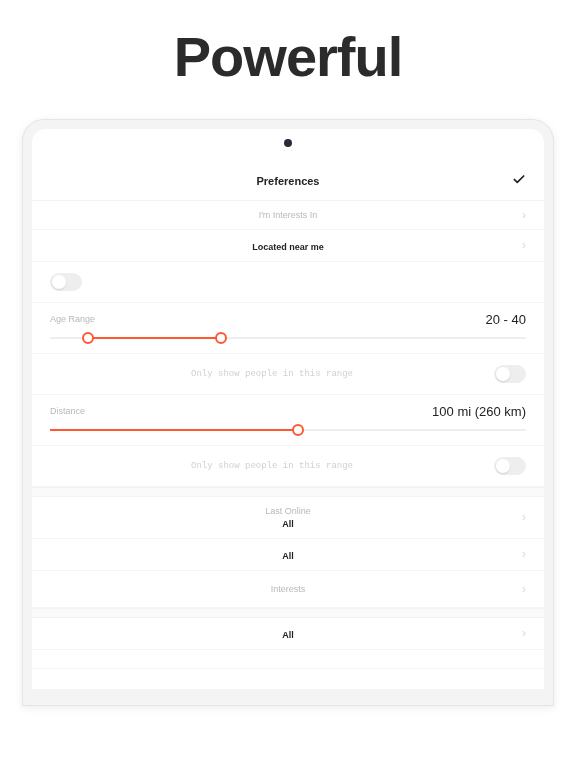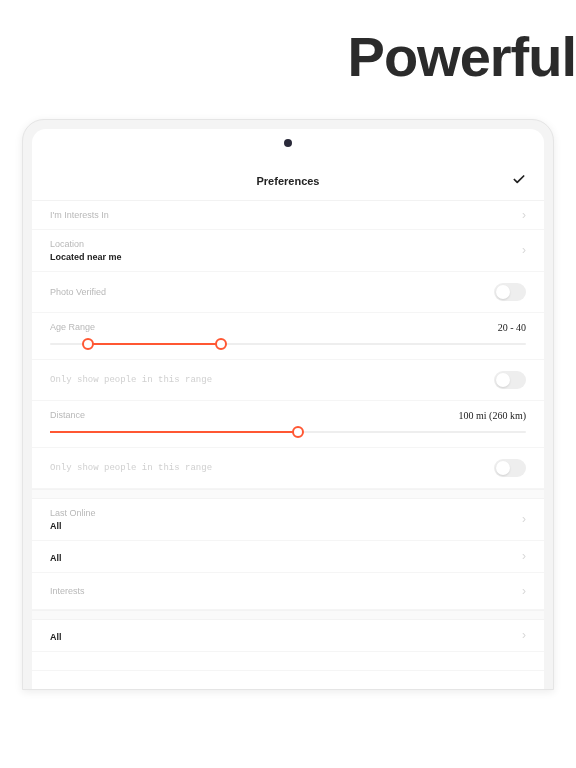--- a/index.html
+++ b/index.html
@@ -4,38 +4,39 @@
   <style>
     * { margin: 0; padding: 0; box-sizing: border-box; }
     body {
       width: 576px;
       height: 768px;
       background: #ffffff;
       font-family: -apple-system, BlinkMacSystemFont, 'Segoe UI', Arial, sans-serif;
       overflow: hidden;
     }
     .marketing-heading {
-      text-align: right;
+      text-align: center;
       padding: 28px 0 20px;
     }
     .marketing-heading h1 {
       font-size: 56px;
       font-weight: 700;
       color: #2b2b2b;
       line-height: 1.05;
       letter-spacing: -1px;
     }
     .device-frame {
       width: 532px;
       margin: 12px auto 0;
       background: #f4f4f4;
       border-radius: 22px 22px 0 0;
-      padding: 9px 9px 0 9px;
+      padding: 9px 9px 16px 9px;
       box-shadow: 0 2px 8px rgba(0,0,0,0.08);
       border: 1px solid #e5e5e5;
+      text-align: center;
     }
     .device-screen {
       background: #ffffff;
       border-radius: 14px 14px 0 0;
       position: relative;
       height: 560px;
       overflow: hidden;
     }
     .device-camera {
       position: absolute;
@@ -132,24 +133,23 @@
       padding: 9px 18px 14px;
       position: relative;
     }
     .range-header {
       display: flex;
       justify-content: space-between;
       align-items: center;
       margin-bottom: 10px;
     }
     .range-value {
-      font-size: 10px;
+      font-size: 13px;
       color: #222;
       font-weight: 500;
-      font-family: Liberation Serif, serif;
     }
     .slider-track {
       position: relative;
       height: 2px;
       background: #eeeeee;
       border-radius: 1px;
     }
     .slider-fill {
       position: absolute;
       height: 2px;
@@ -190,27 +190,25 @@
             </svg>
         </span>
       </div>
 
       <div class="section row">
         <div class="row-label">I'm Interests In</div>
         <span class="chevron">›</span>
       </div>
 
       <div class="section row">
-        <div class="row-label">Location</div>
         <div class="row-value">Located near me</div>
         <span class="chevron">›</span>
       </div>
 
       <div class="section toggle-row">
-        <span class="row-label">Photo Verified</span>
         <div class="toggle"></div>
       </div>
 
       <div class="section range-row">
         <div class="range-header">
           <span class="row-label">Age Range</span>
           <span class="range-value">20 - 40</span>
         </div>
         <div class="slider-track">
           <div class="slider-fill" style="left:8%; width:28%;"></div>

